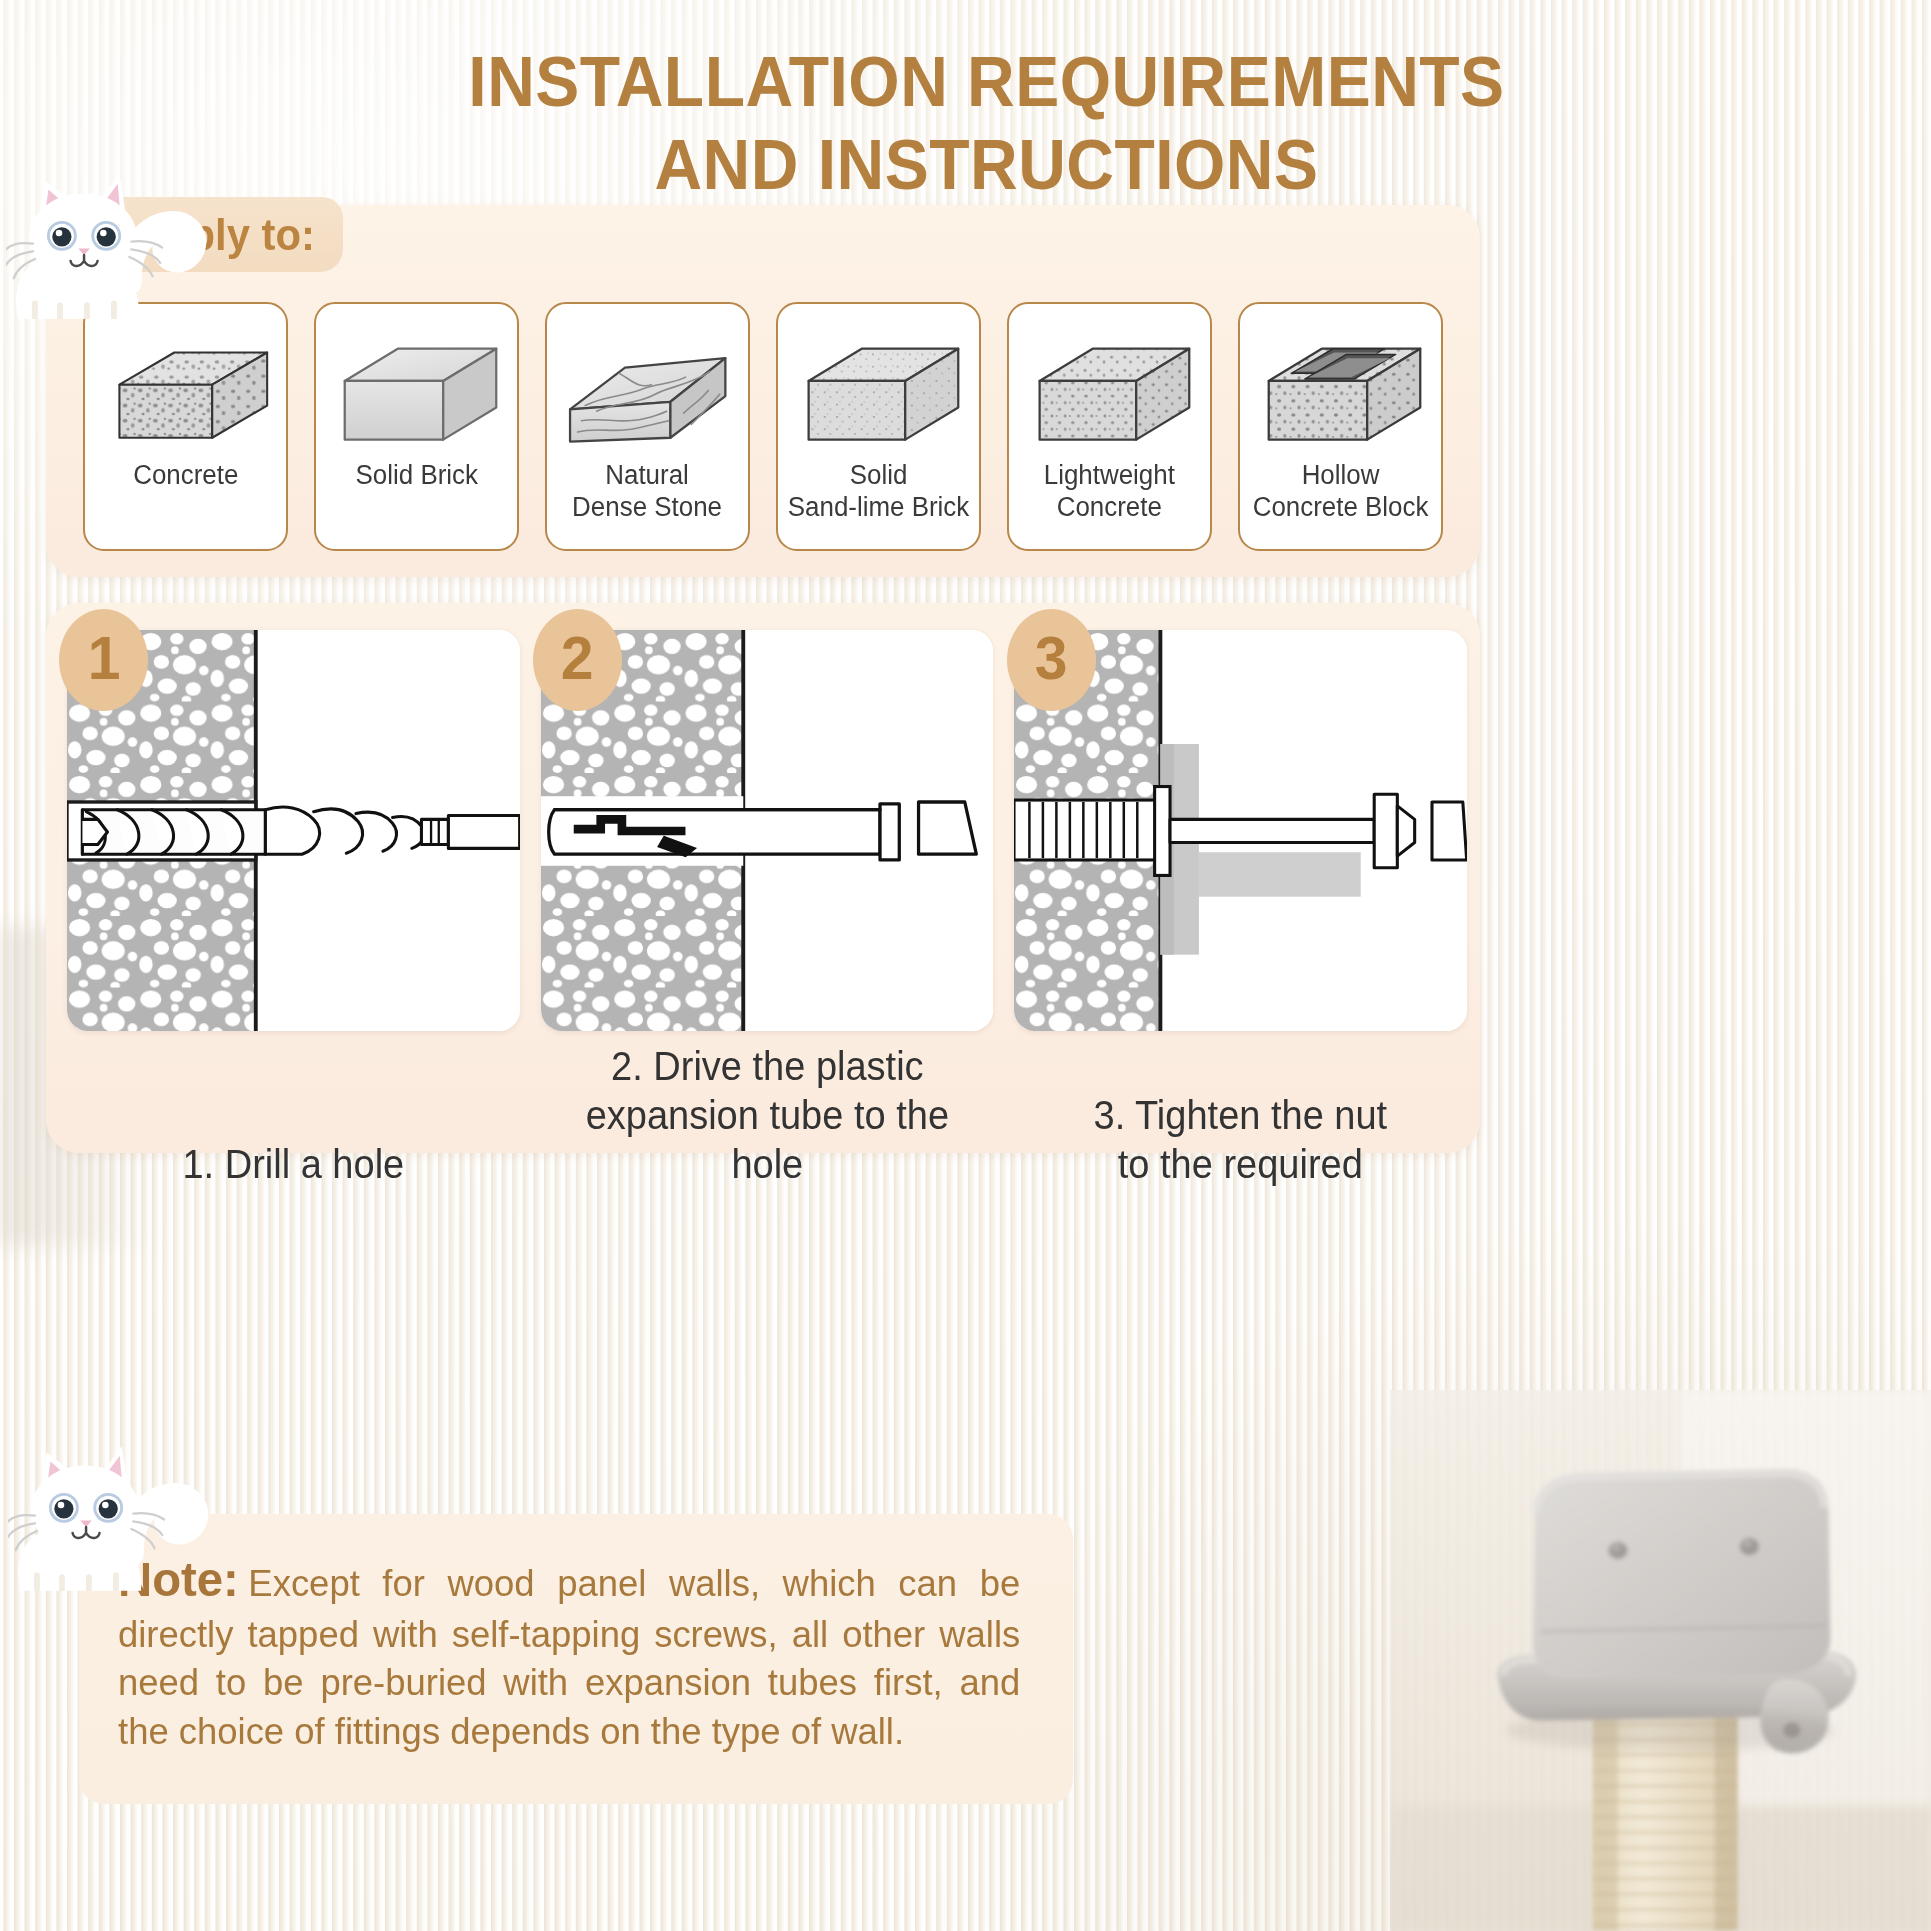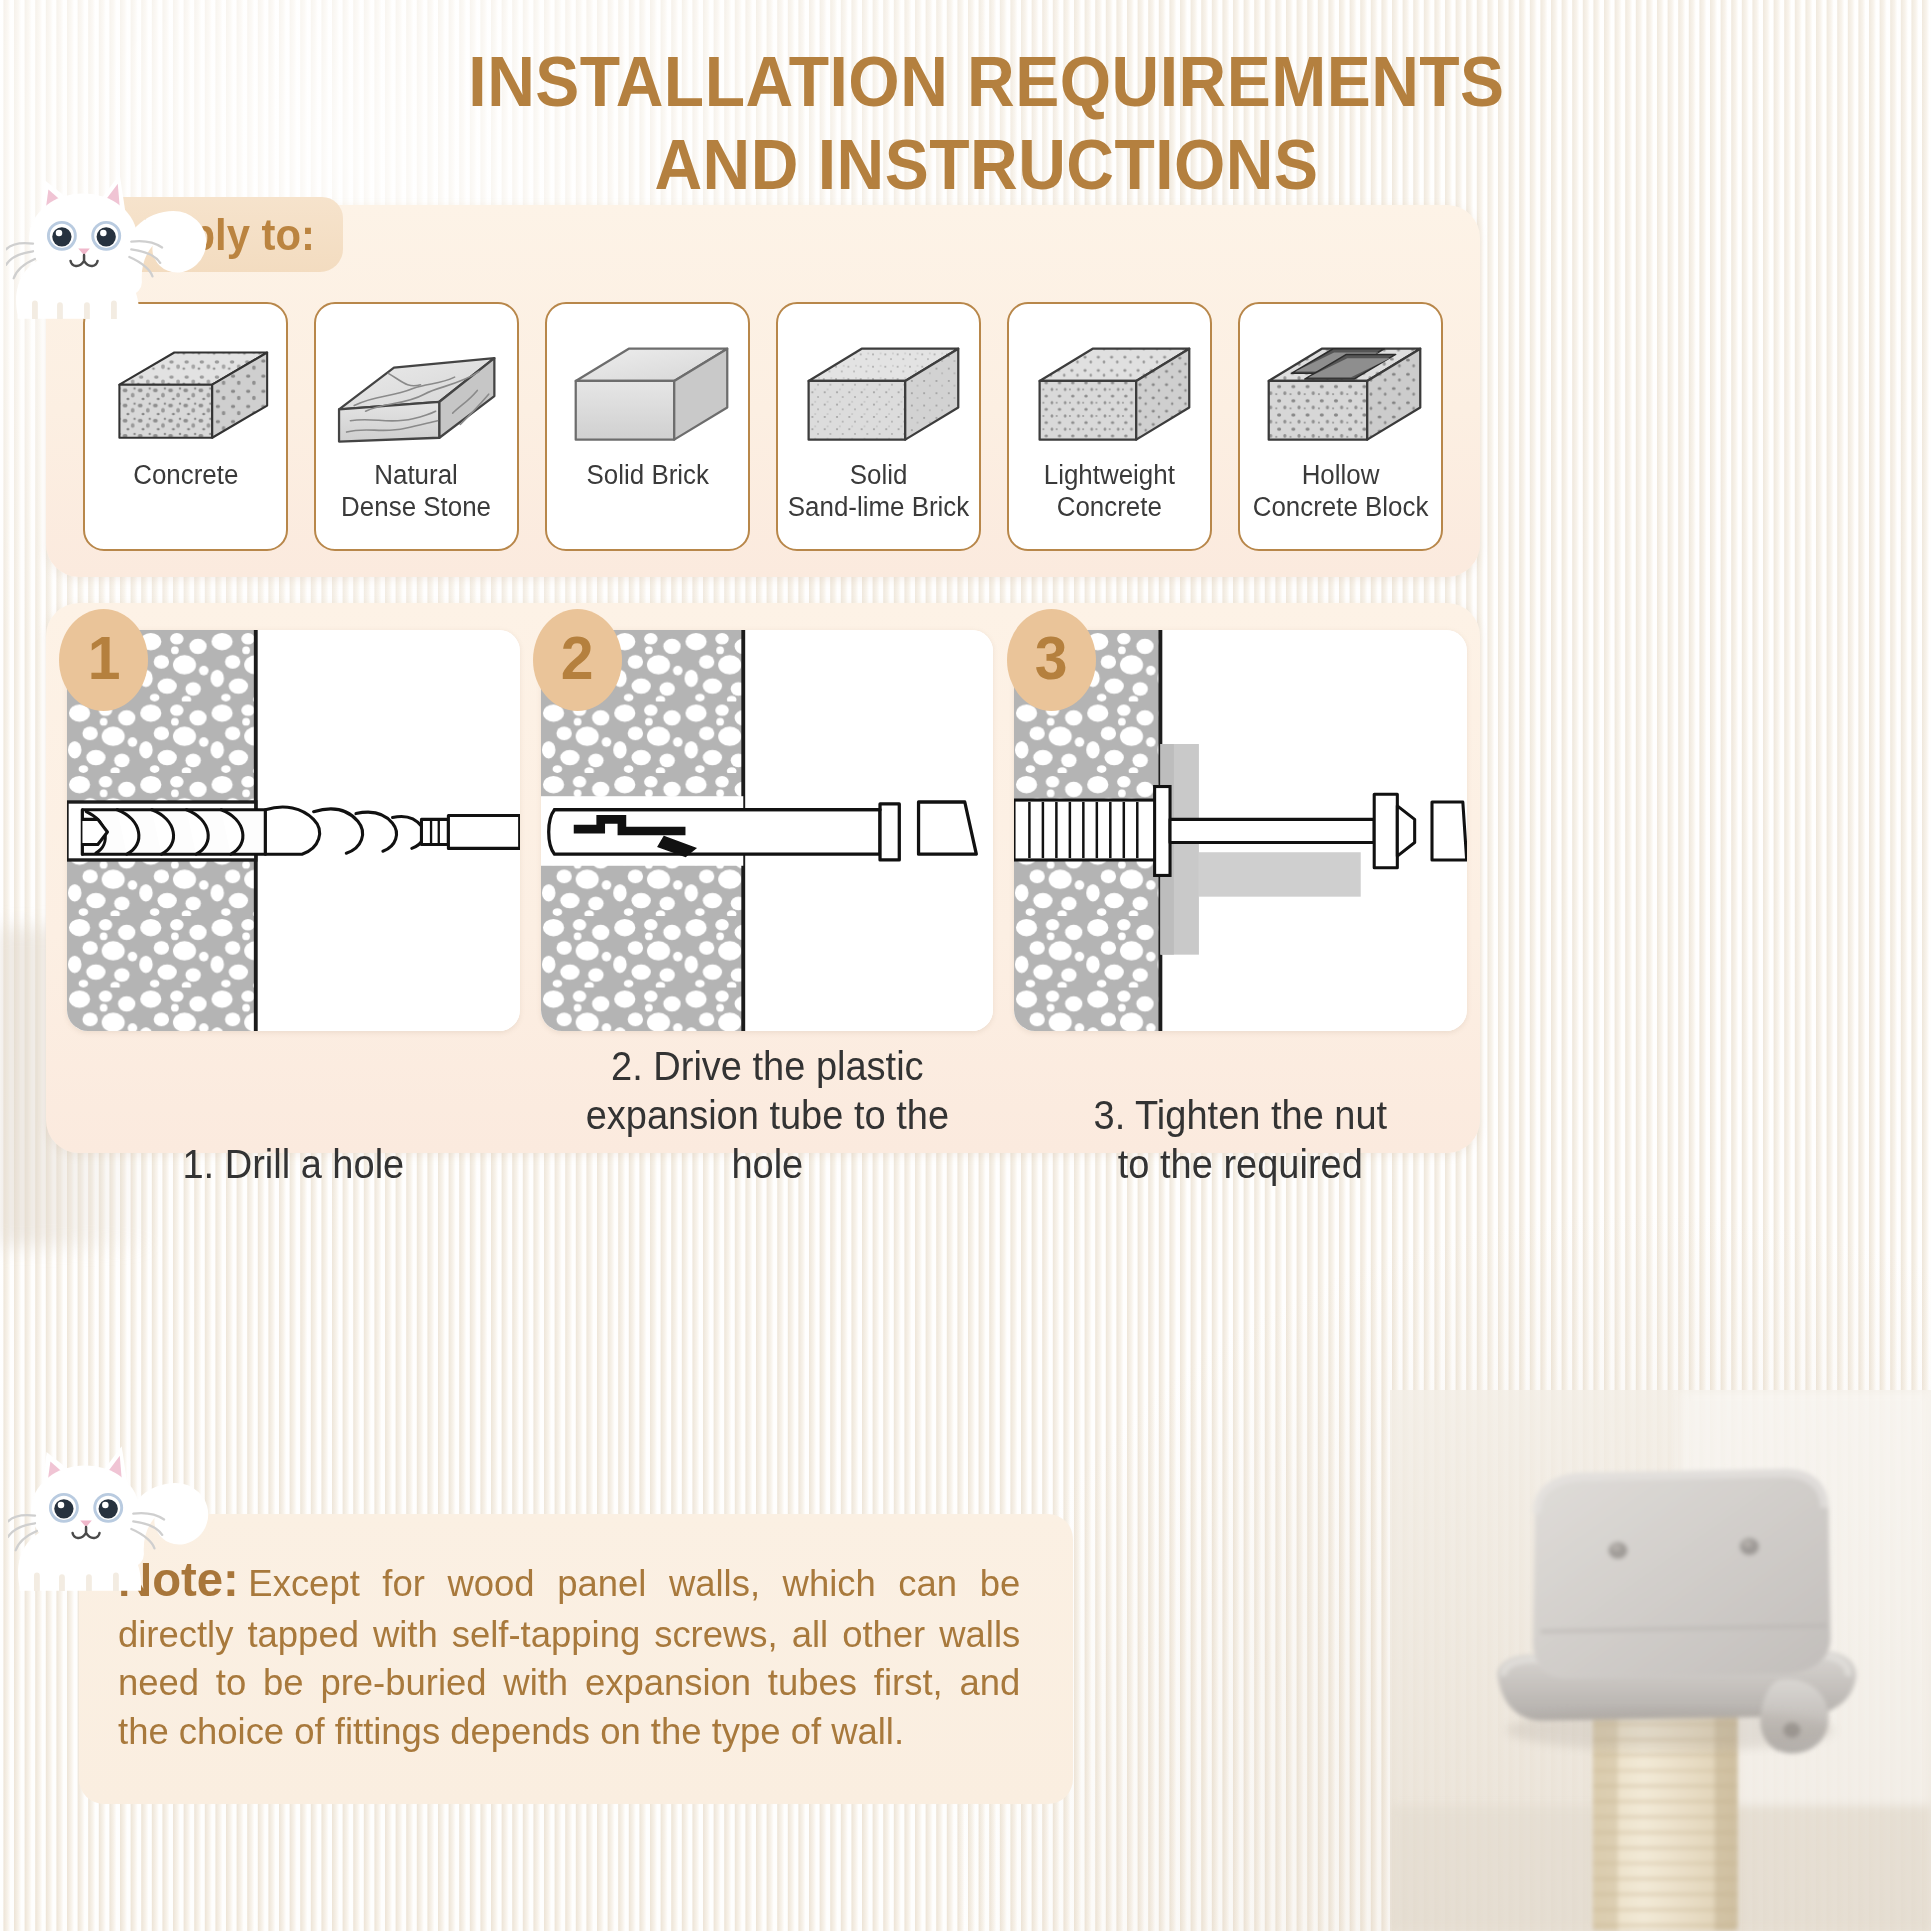--- a/index.html
+++ b/index.html
@@ -275,20 +275,41 @@
           <polygon points="128,62 186,28 186,84 128,118" fill="url(#pSpeckAside)" stroke="#333" stroke-width="2.2" stroke-linejoin="round"></polygon>
         </svg>
       </div>
       <div class="material-label">Concrete</div>
     </div>
 
     <div class="material-card">
       <div class="material-art">
         <svg viewBox="0 0 200 132" xmlns="http://www.w3.org/2000/svg">
           <defs>
+            <linearGradient id="gBrickTop" x1="0" y1="0" x2="1" y2="1">
+              <stop offset="0%" stop-color="#eeeeee"></stop>
+                <stop offset="100%" stop-color="#d6d6d6"></stop>
+            </linearGradient>
+            <linearGradient id="gBrickFront" x1="0" y1="0" x2="0" y2="1">
+              <stop offset="0%" stop-color="#e6e6e6"></stop>
+                <stop offset="100%" stop-color="#d0d0d0"></stop>
+            </linearGradient>
+          </defs>
+          <polygon points="24,58 80,24 184,24 128,58" fill="url(#gBrickTop)" stroke="#6d6d6d" stroke-width="2.4" stroke-linejoin="round"></polygon>
+          <polygon points="24,58 128,58 128,120 24,120" fill="url(#gBrickFront)" stroke="#6d6d6d" stroke-width="2.4" stroke-linejoin="round"></polygon>
+          <polygon points="128,58 184,24 184,86 128,120" fill="#c9c9c9" stroke="#6d6d6d" stroke-width="2.4" stroke-linejoin="round"></polygon>
+        </svg>
+      </div>
+      <div class="material-label">Solid Brick</div>
+    </div>
+
+    <div class="material-card">
+      <div class="material-art">
+        <svg viewBox="0 0 200 132" xmlns="http://www.w3.org/2000/svg">
+          <defs>
             <linearGradient id="gStoneTop" x1="0" y1="0" x2="1" y2="1">
               <stop offset="0%" stop-color="#ececec"></stop>
                 <stop offset="100%" stop-color="#d4d4d4"></stop>
             </linearGradient>
             <linearGradient id="gStoneFront" x1="0" y1="0" x2="0" y2="1">
               <stop offset="0%" stop-color="#e4e4e4"></stop>
                 <stop offset="100%" stop-color="#cfcfcf"></stop>
             </linearGradient>
           </defs>
           <polygon points="18,88 76,44 182,34 124,80" fill="url(#gStoneTop)" stroke="#444" stroke-width="2.4" stroke-linejoin="round"></polygon>
@@ -300,41 +321,20 @@
             <path d="M70 50 C84 58, 90 66, 104 62"></path>
             <path d="M30 100 C54 96, 70 104, 96 98 C108 95, 116 92, 120 90"></path>
             <path d="M26 112 C48 106, 62 114, 88 108 C104 104, 114 102, 122 100"></path>
             <path d="M138 92 C146 84, 154 80, 164 68"></path>
             <path d="M146 104 C156 94, 164 86, 176 72"></path>
           </g>
         </svg>
       </div>
       <div class="material-label">Natural
 Dense Stone</div>
-    </div>
-
-    <div class="material-card">
-      <div class="material-art">
-        <svg viewBox="0 0 200 132" xmlns="http://www.w3.org/2000/svg">
-          <defs>
-            <linearGradient id="gBrickTop" x1="0" y1="0" x2="1" y2="1">
-              <stop offset="0%" stop-color="#eeeeee"></stop>
-                <stop offset="100%" stop-color="#d6d6d6"></stop>
-            </linearGradient>
-            <linearGradient id="gBrickFront" x1="0" y1="0" x2="0" y2="1">
-              <stop offset="0%" stop-color="#e6e6e6"></stop>
-                <stop offset="100%" stop-color="#d0d0d0"></stop>
-            </linearGradient>
-          </defs>
-          <polygon points="24,58 80,24 184,24 128,58" fill="url(#gBrickTop)" stroke="#6d6d6d" stroke-width="2.4" stroke-linejoin="round"></polygon>
-          <polygon points="24,58 128,58 128,120 24,120" fill="url(#gBrickFront)" stroke="#6d6d6d" stroke-width="2.4" stroke-linejoin="round"></polygon>
-          <polygon points="128,58 184,24 184,86 128,120" fill="#c9c9c9" stroke="#6d6d6d" stroke-width="2.4" stroke-linejoin="round"></polygon>
-        </svg>
-      </div>
-      <div class="material-label">Solid Brick</div>
     </div>
 
     <div class="material-card">
       <div class="material-art">
         <svg viewBox="0 0 200 132" xmlns="http://www.w3.org/2000/svg">
           <defs>
             <pattern id="pSandTop" width="13" height="13" patternUnits="userSpaceOnUse">
               <rect width="13" height="13" fill="#e3e3e3"></rect>
               <circle cx="3" cy="4" r="1.0" fill="#a6a6a6"></circle>
               <circle cx="9" cy="9" r="0.9" fill="#ababab"></circle>

